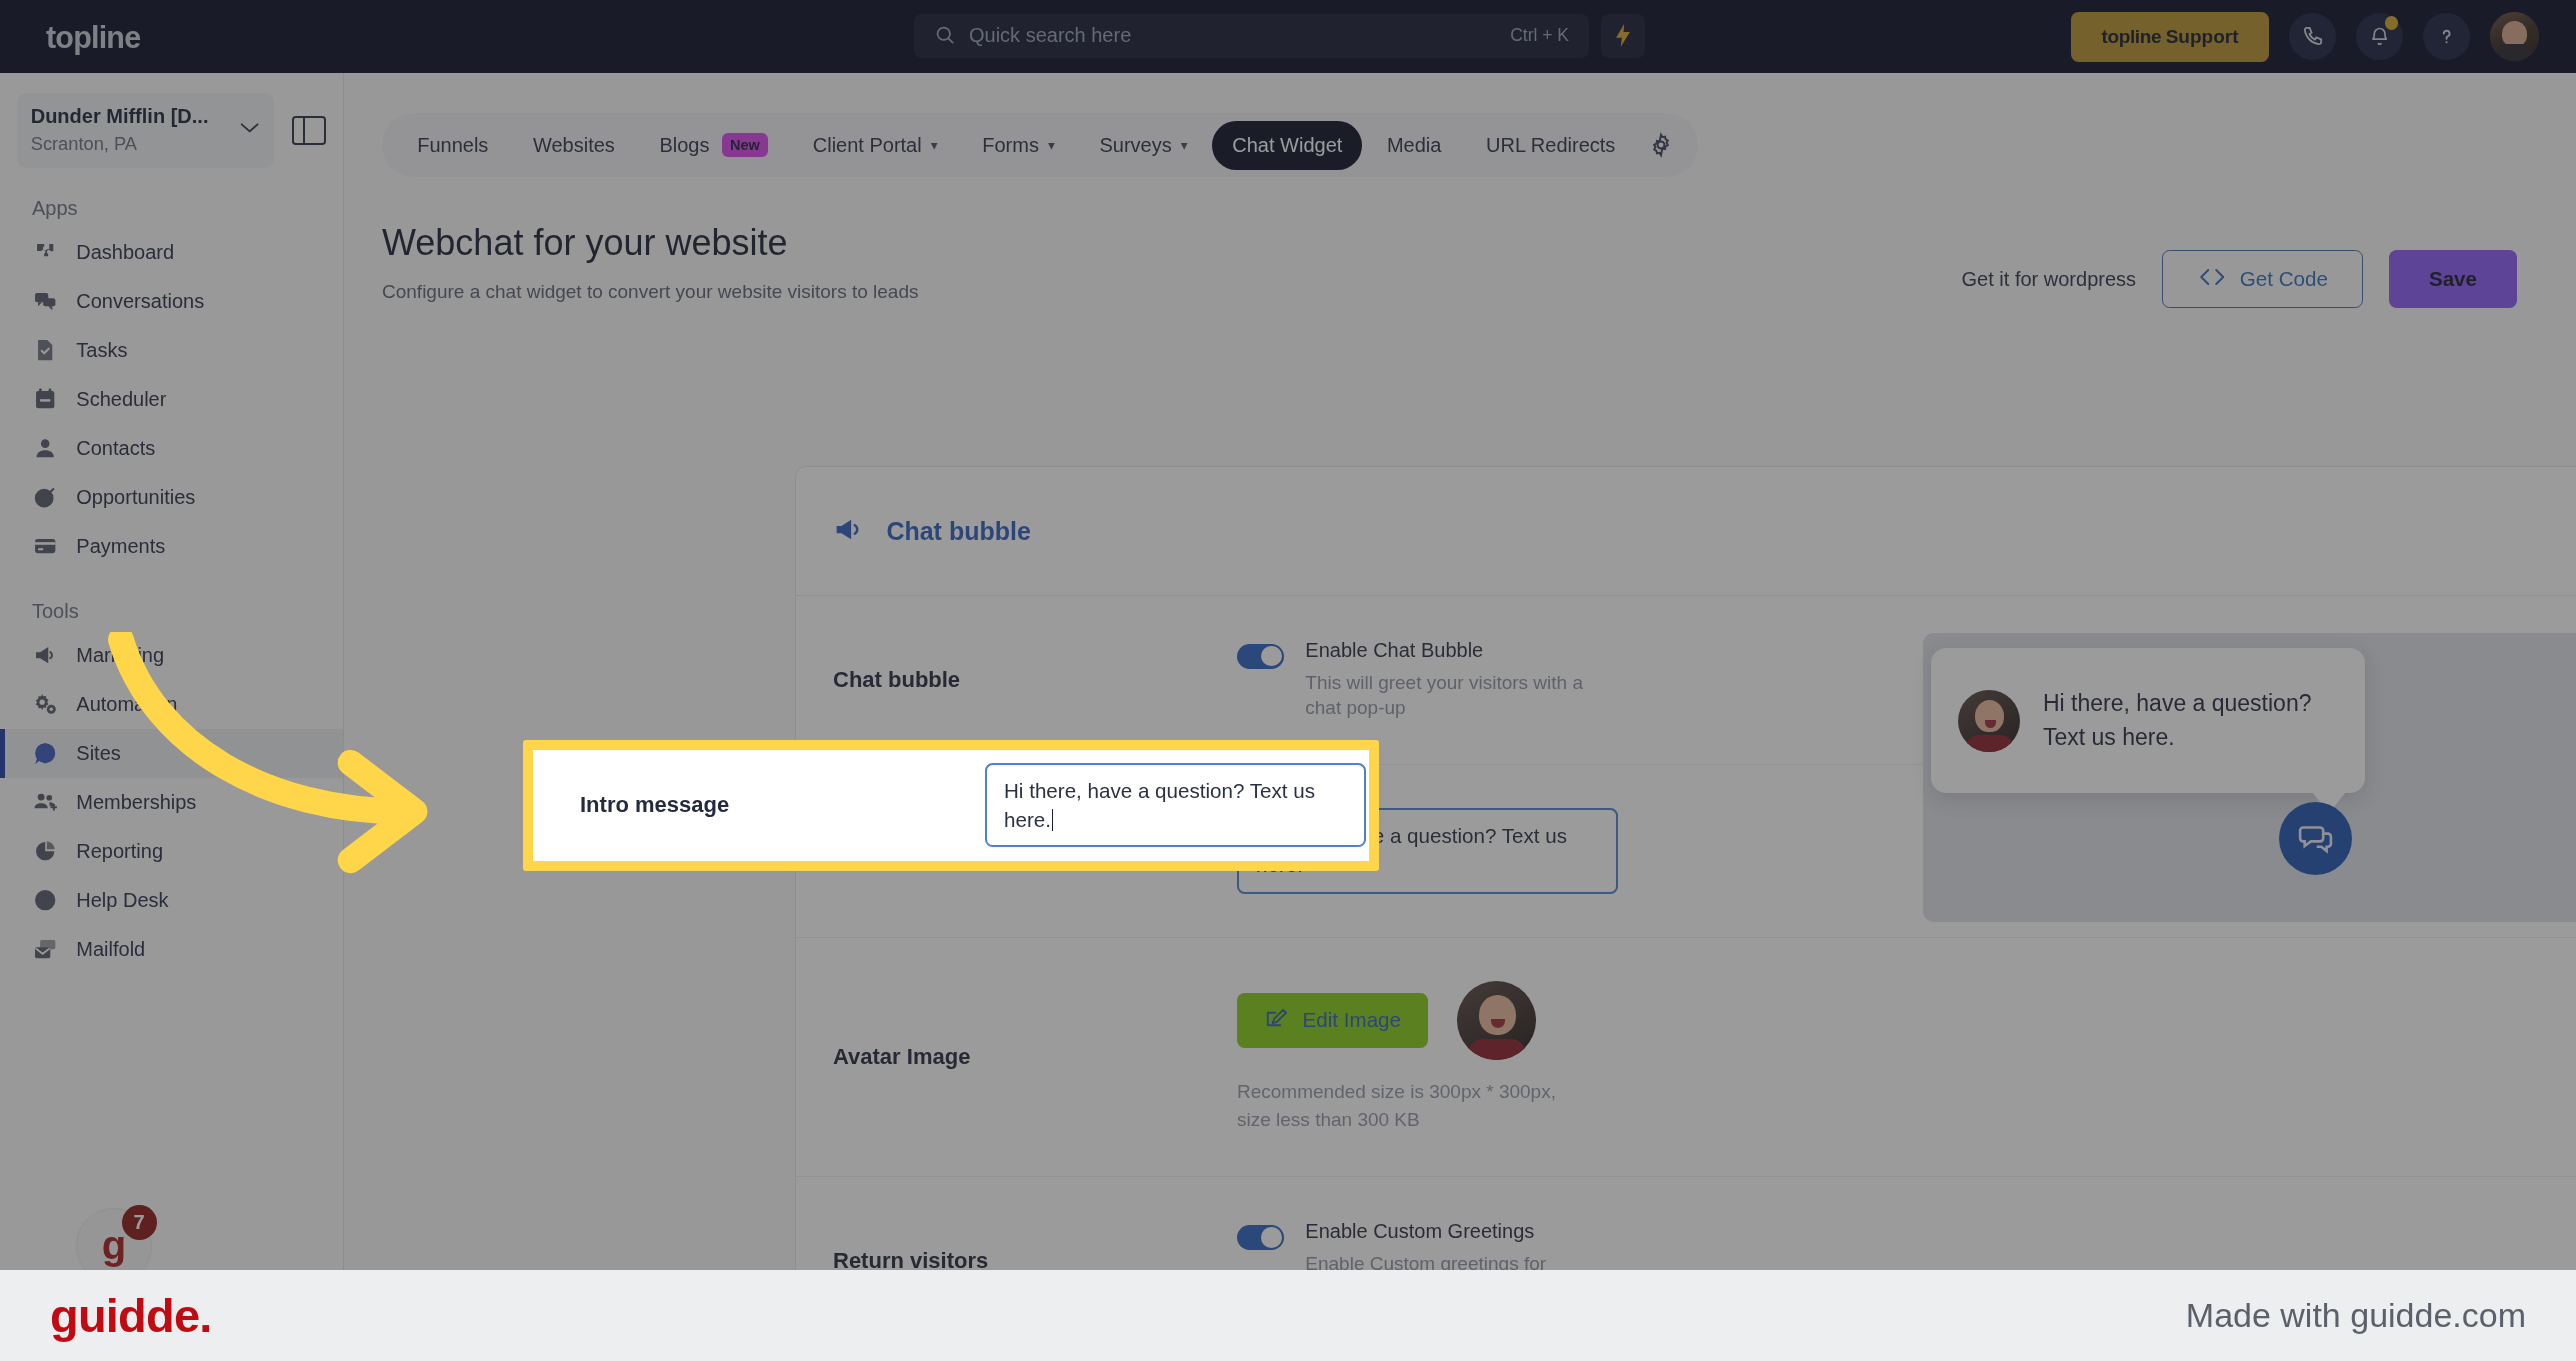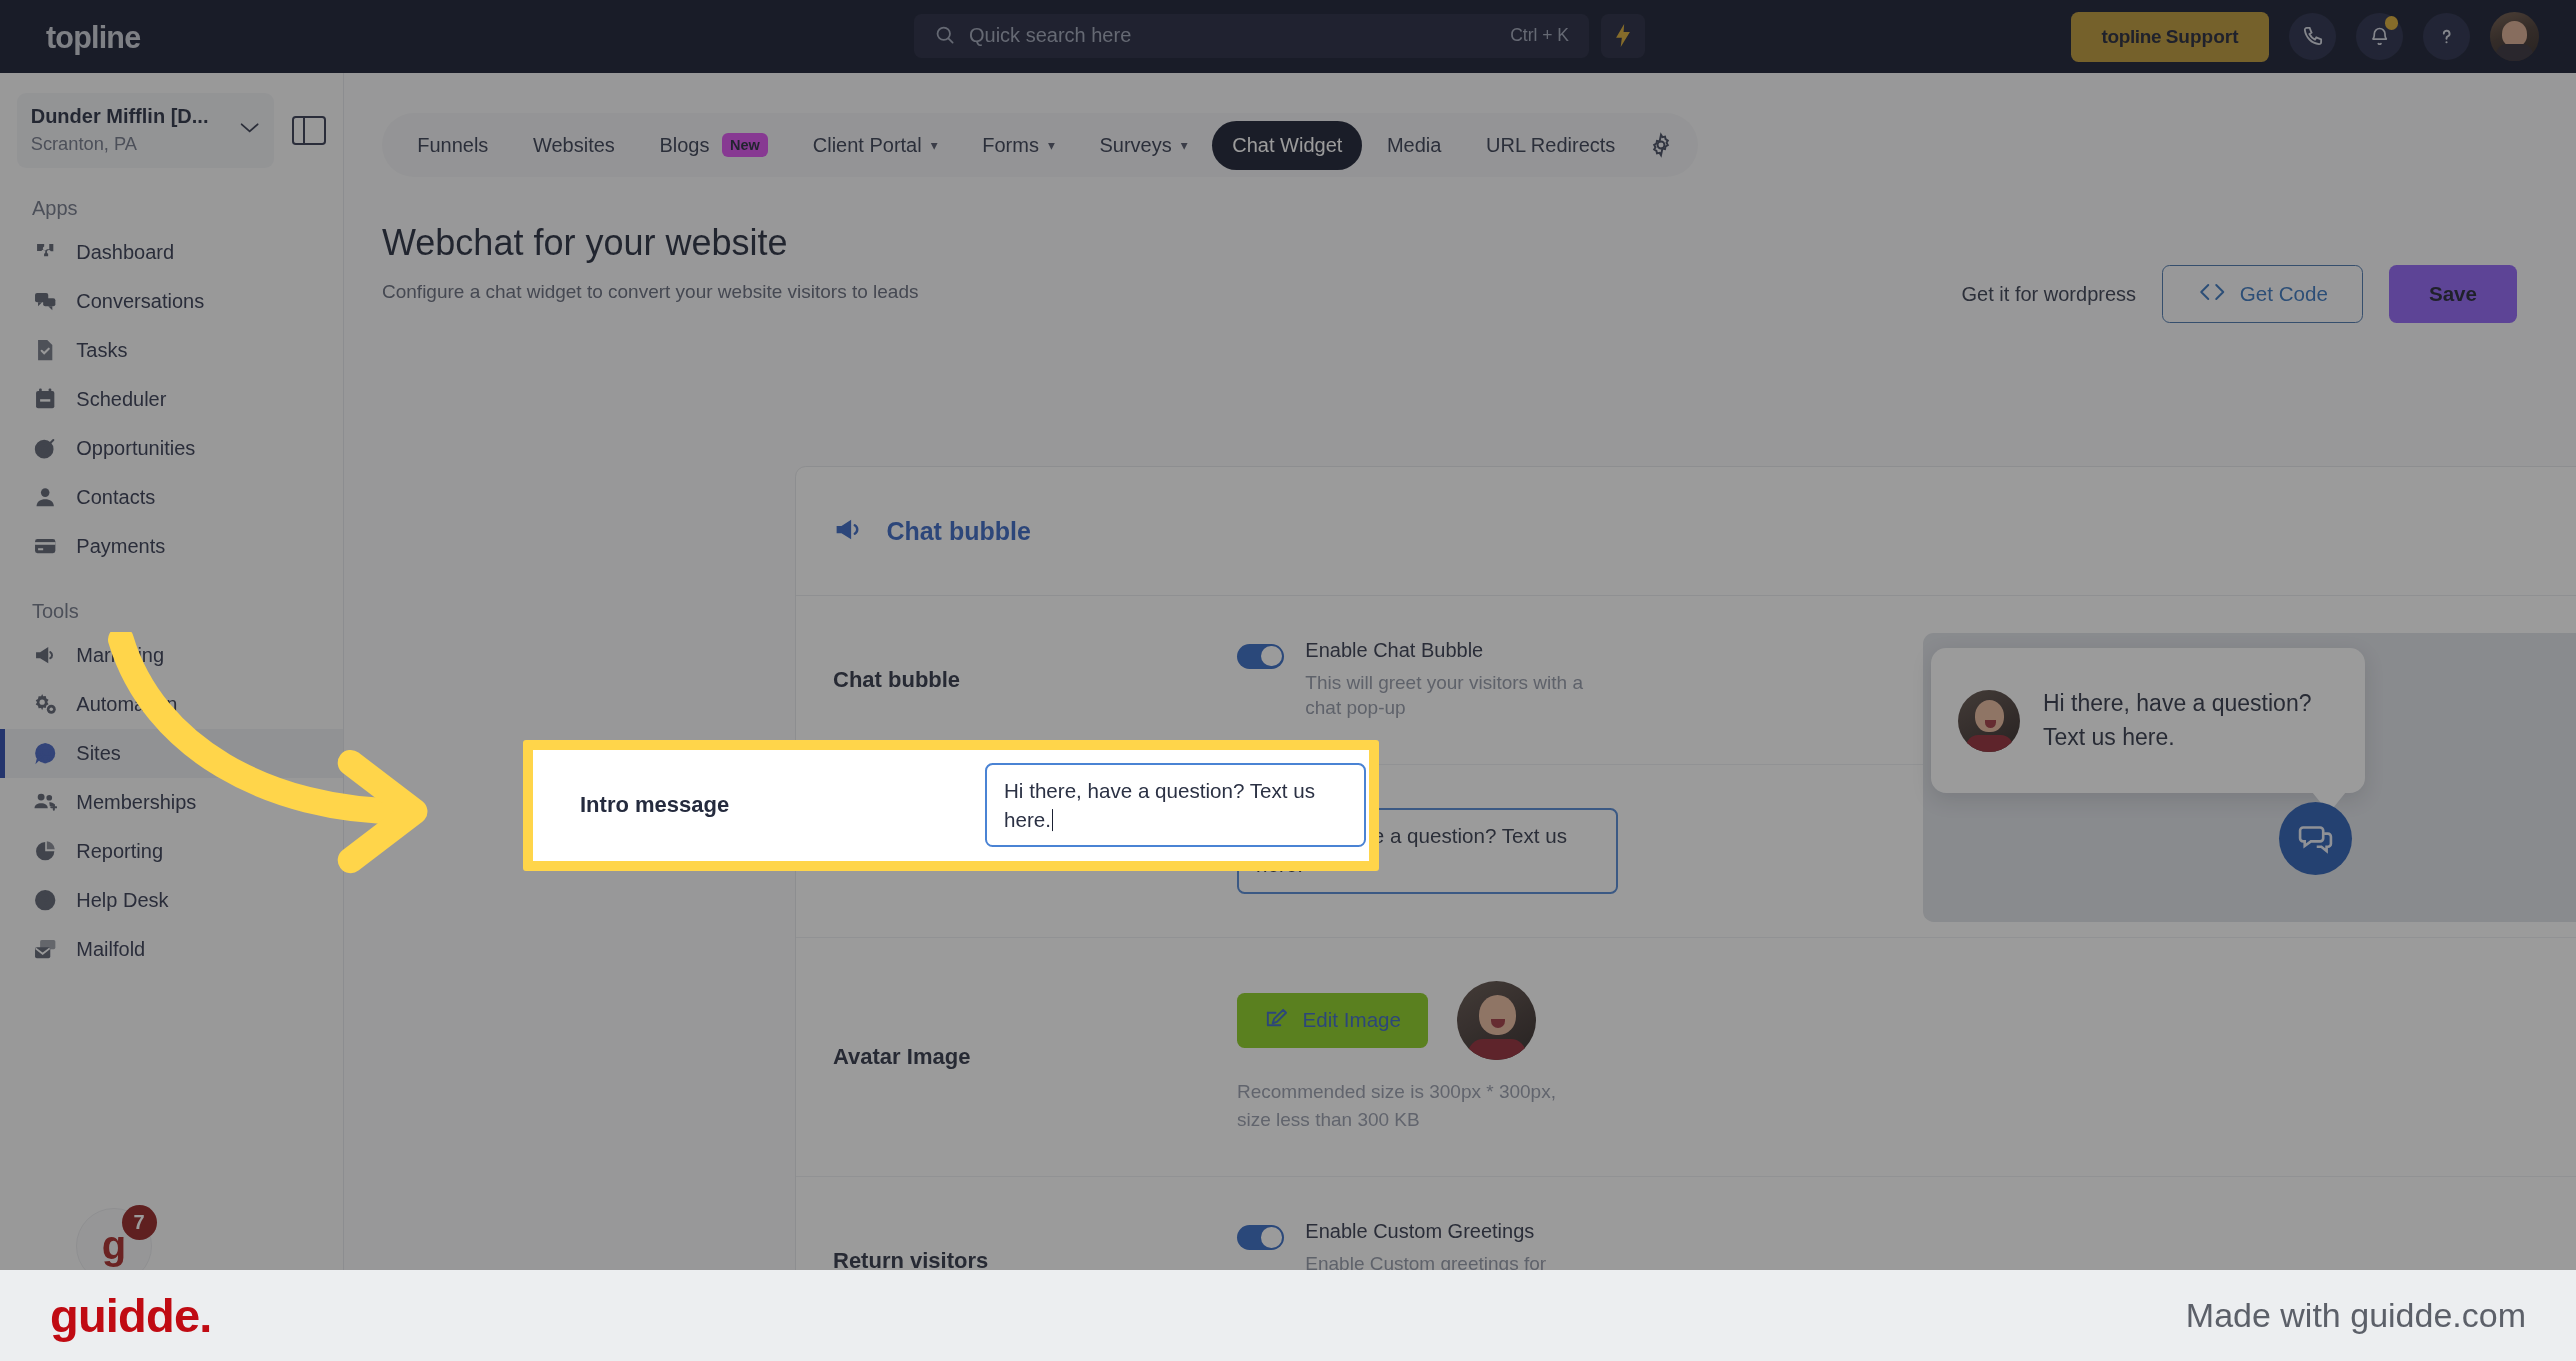--- a/index.html
+++ b/index.html
@@ -156,21 +156,21 @@
   .gear-tab {
     width: 43px; display: flex; align-items: center; justify-content: center;
     color: #3a4057;
   }
 
   .page-head { position: absolute; left: 38px; top: 149px; }
   .page-title { font-size: 36px; color: #1a2034; font-weight: 400; }
   .page-sub { font-size: 19px; color: #5d6375; margin-top: 17px; }
 
   .head-actions {
-    position: absolute; right: 59px; top: 192px;
+    position: absolute; right: 59px; top: 177px;
     display: flex; align-items: center; gap: 26px;
   }
   .wp-link { font-size: 20px; color: #2f3549; }
   .getcode-btn {
     height: 58px; padding: 0 34px; border-radius: 7.6px;
     border: 1.5px solid #3f6ea8; color: #2f6fbb; background: transparent;
     display: flex; align-items: center; gap: 12.2px; font-size: 20.6px;
   }
   .save-btn {
     height: 58px; padding: 0 40px; border-radius: 7.6px;
@@ -453,36 +453,36 @@
             <rect x="3" y="4" width="18" height="17" rx="2"></rect>
             <rect x="6" y="1.5" width="2.6" height="4" rx="1" fill="#555b6b"></rect>
             <rect x="15.4" y="1.5" width="2.6" height="4" rx="1" fill="#555b6b"></rect>
             <rect x="7" y="12" width="10" height="2.4" fill="#fbfbfc"></rect>
           </svg>
         </span>
       <span>Scheduler</span>
     </div>
     <div class="nav-item">
       <span class="nav-ico">
+          <svg viewBox="0 0 24 24">
+            <circle cx="12" cy="7.5" r="4.2"></circle>
+            <path d="M3.5 21c0-4.7 3.8-7 8.5-7s8.5 2.3 8.5 7z"></path>
+          </svg>
+        </span>
+      <span>Contacts</span>
+    </div>
+    <div class="nav-item">
+      <span class="nav-ico">
           <svg viewBox="0 0 24 24" fill="none" stroke="#555b6b" stroke-width="2">
             <circle cx="11" cy="13" r="8.2"></circle>
             <circle cx="11" cy="13" r="4"></circle>
             <path d="M11 13 L20 4" stroke-linecap="round"></path>
           </svg>
         </span>
       <span>Opportunities</span>
-    </div>
-    <div class="nav-item">
-      <span class="nav-ico">
-          <svg viewBox="0 0 24 24">
-            <circle cx="12" cy="7.5" r="4.2"></circle>
-            <path d="M3.5 21c0-4.7 3.8-7 8.5-7s8.5 2.3 8.5 7z"></path>
-          </svg>
-        </span>
-      <span>Contacts</span>
     </div>
     <div class="nav-item">
       <span class="nav-ico">
           <svg viewBox="0 0 24 24">
             <rect x="2" y="5" width="20" height="14" rx="2.4"></rect>
             <rect x="2" y="8" width="20" height="2.6" fill="#fbfbfc"></rect>
             <rect x="5" y="14" width="5" height="2" fill="#fbfbfc"></rect>
           </svg>
         </span>
       <span>Payments</span>

